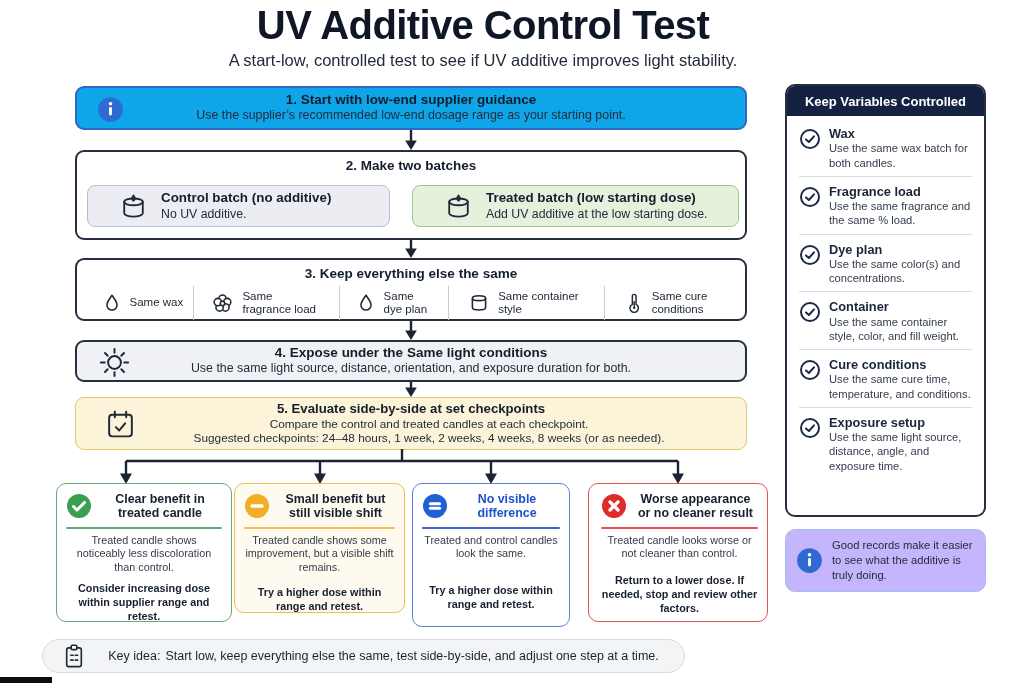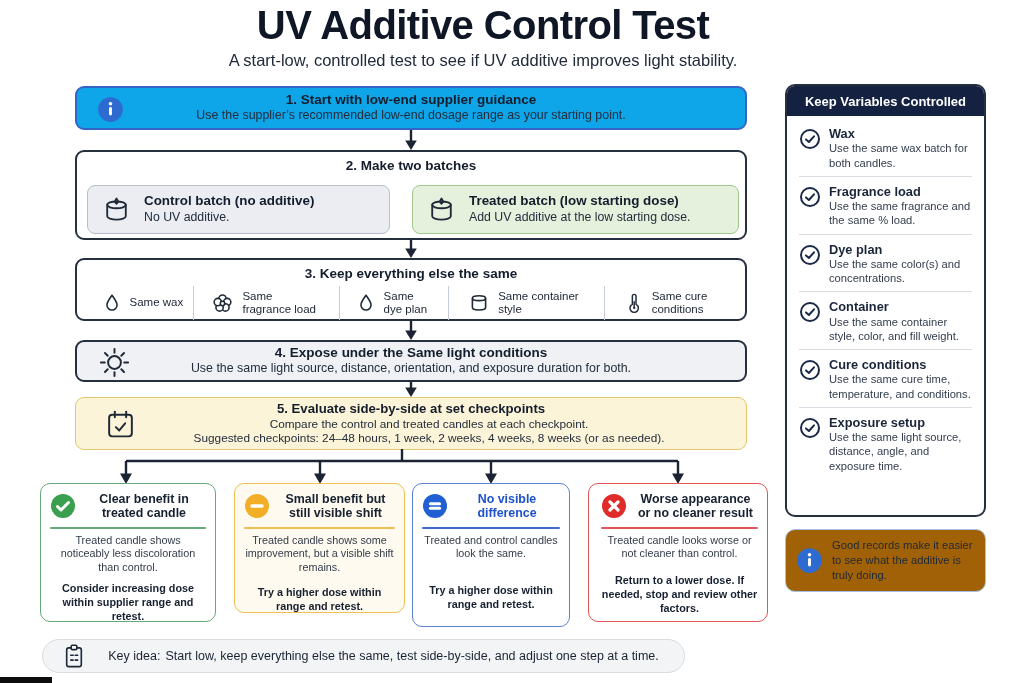--- a/index.html
+++ b/index.html
@@ -21,22 +21,22 @@
   .step5{top:397px;height:53px;background:#fcf4d8;border:1.5px solid #e4c66d;}
   .step-head{font-size:13.5px;font-weight:bold;color:#141d2c;text-align:center;line-height:1.2;}
   .step-desc{font-size:12.4px;color:#232d3c;text-align:center;line-height:1.25;}
   .center-col{position:absolute;inset:0;display:flex;flex-direction:column;justify-content:center;}
   .icon-left{position:absolute;display:flex;align-items:center;justify-content:center;}
 
   
   .varrow{position:absolute;left:404px;width:14px;}
 
   
-  .batch{position:absolute;top:33px;height:49px;border-radius:8px;display:flex;align-items:center;
-         gap:11px;padding:0 12px;box-sizing:border-box;}
+  .batch{position:absolute;top:33px;height:42px;border-radius:8px;display:flex;align-items:center;
+         gap:11px;padding:0 29px;box-sizing:border-box;}
   .batch.control{left:10px;width:303px;background:#ebedf2;border:1.5px solid #b6bfca;}
   .batch.treated{left:335px;width:327px;background:#e6f1dd;border:1.5px solid #a2c78e;}
   .batch-title{font-size:13.4px;font-weight:bold;color:#141d2c;line-height:1.25;}
   .batch-desc{font-size:12.3px;color:#232d3c;line-height:1.25;}
 
   
   .s3-row{position:absolute;left:2px;right:2px;top:26px;height:34px;display:flex;align-items:center;
           padding:0 12px;}
   .s3-item{display:flex;align-items:center;gap:7px;justify-content:center;}
   .s3-label{font-size:11.5px;color:#1c2534;line-height:1.15;}
@@ -46,21 +46,21 @@
 
   
   .step5 .step-head{font-size:13.2px;}
   .step5 .step-desc{font-size:11.8px;padding-left:36px;}
 
   
   .connector{left:0;top:449px;width:780px;height:36px;}
 
   
   .card{position:absolute;border-radius:10px;background:#fff;padding:8px 9px;box-sizing:border-box;}
-  .card1{left:40px;top:483px;width:176px;height:139px;border:1.5px solid #68a87b;}
+  .card1{left:56px;top:483px;width:176px;height:139px;border:1.5px solid #68a87b;}
   .card2{left:234px;top:483px;width:171px;height:130px;border:1.5px solid #eec052;background:#fefaf0;}
   .card3{left:412px;top:483px;width:158px;height:144px;border:1.5px solid #5b82d8;}
   .card4{left:588px;top:483px;width:180px;height:139px;border:1.5px solid #e25555;padding-left:12px;}
   .card-head{display:flex;align-items:center;gap:6px;}
   .card-title{flex:1;text-align:center;font-size:12.4px;font-weight:bold;line-height:1.15;color:#16202f;}
   .card3 .card-title{color:#1d52cc;}
   .card-div{height:2px;margin:6px 0 5px;border-radius:1px;}
   .card1 .card-div{background:#68a87b;}.card2 .card-div{background:#eec052;}
   .card3 .card-div{background:#3f68c9;}.card4 .card-div{background:#e25555;}
   .card-body{font-size:10.8px;color:#333c4a;text-align:center;line-height:1.28;}
@@ -76,21 +76,21 @@
   .sidebar-header{height:30px;background:#142141;color:#fff;display:flex;align-items:center;
                   justify-content:center;font-size:13px;font-weight:bold;}
   .sidebar-list{padding:3px 12px 0 12px;}
   .sb-item{display:flex;gap:8px;padding:7px 0 6px 0;border-bottom:1px solid #d9dce2;}
   .sb-item:last-child{border-bottom:none;}
   .sb-icon{flex:0 0 auto;margin-top:2px;}
   .sb-title{font-size:12.8px;font-weight:bold;color:#1b2539;line-height:1.2;}
   .sb-desc{font-size:11.2px;color:#333d4d;line-height:1.27;}
 
   
-  .tipbox{left:785px;top:529px;width:201px;height:63px;background:#a16207;border:1.5px solid #a3c0ea;
+  .tipbox{left:785px;top:529px;width:201px;height:63px;background:#c4b5fd;border:1.5px solid #a3c0ea;
           border-radius:10px;display:flex;align-items:center;gap:9px;padding:0 10px;}
   .tip-text{font-size:11.2px;color:#1f2836;line-height:1.32;}
 
   
   .footer{left:42px;top:639px;width:643px;height:34px;background:#f3f4f6;border:1px solid #d9dbe0;
           border-radius:17px;display:flex;align-items:center;padding:0 18px;gap:14px;}
   .footer-text{flex:1;text-align:center;font-size:12.5px;color:#1a2331;}
   .footer-label{font-weight:normal;margin-right:5px;}
   .corner-mark{left:0;top:677px;width:52px;height:6px;background:#0d0d0d;}
 

